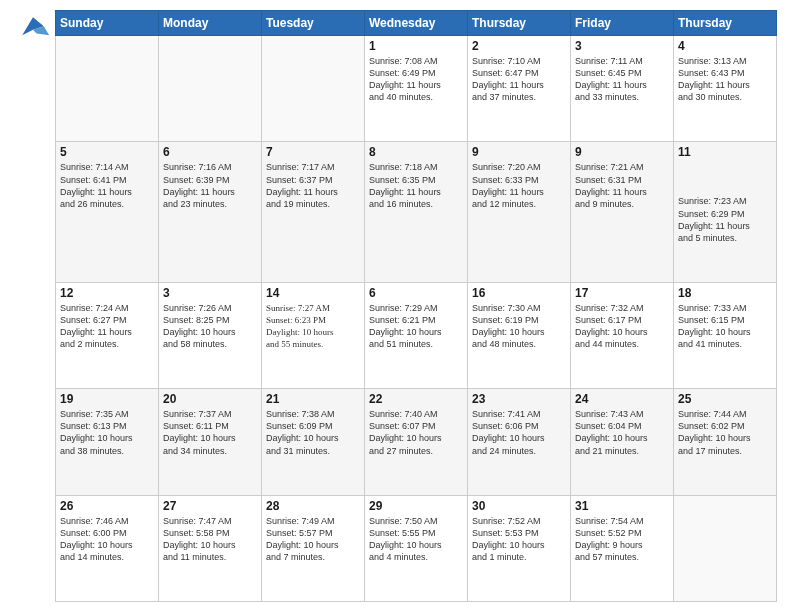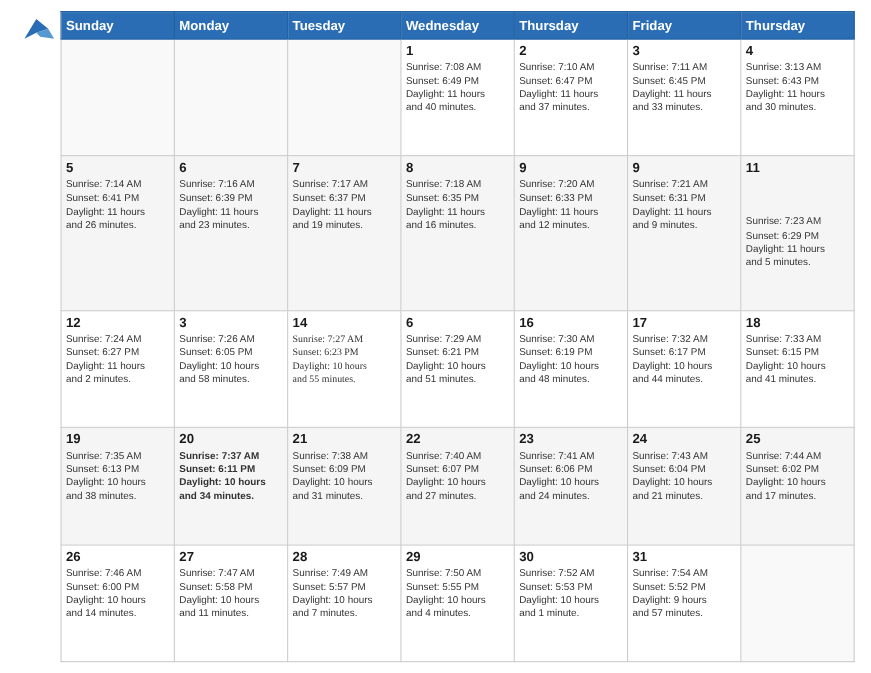--- a/index.html
+++ b/index.html
@@ -223,21 +223,21 @@
           <td>
             <span class="day-number">12</span>
             <div class="day-info" style="white-space: pre-line;">Sunrise: 7:24 AM
 Sunset: 6:27 PM
 Daylight: 11 hours
 and 2 minutes.</div>
           </td>
           <td>
             <span class="day-number">3</span>
             <div class="day-info" style="white-space: pre-line;">Sunrise: 7:26 AM
-Sunset: 6:05 PM
+Sunset: 8:25 PM
 Daylight: 10 hours
 and 58 minutes.</div>
           </td>
           <td>
             <span class="day-number">14</span>
             <div class="day-info" style="white-space: pre-line; font-family: Liberation Serif, serif;">Sunrise: 7:27 AM
 Sunset: 6:23 PM
 Daylight: 10 hours
 and 55 minutes.</div>
           </td>
@@ -273,21 +273,21 @@
         <tr>
           <td>
             <span class="day-number">19</span>
             <div class="day-info" style="white-space: pre-line;">Sunrise: 7:35 AM
 Sunset: 6:13 PM
 Daylight: 10 hours
 and 38 minutes.</div>
           </td>
           <td>
             <span class="day-number">20</span>
-            <div class="day-info" style="white-space: pre-line; font-weight: bold;">Sunrise: 7:37 AM
+            <div class="day-info" style="white-space: pre-line;">Sunrise: 7:37 AM
 Sunset: 6:11 PM
 Daylight: 10 hours
 and 34 minutes.</div>
           </td>
           <td>
             <span class="day-number">21</span>
             <div class="day-info" style="white-space: pre-line;">Sunrise: 7:38 AM
 Sunset: 6:09 PM
 Daylight: 10 hours
 and 31 minutes.</div>

